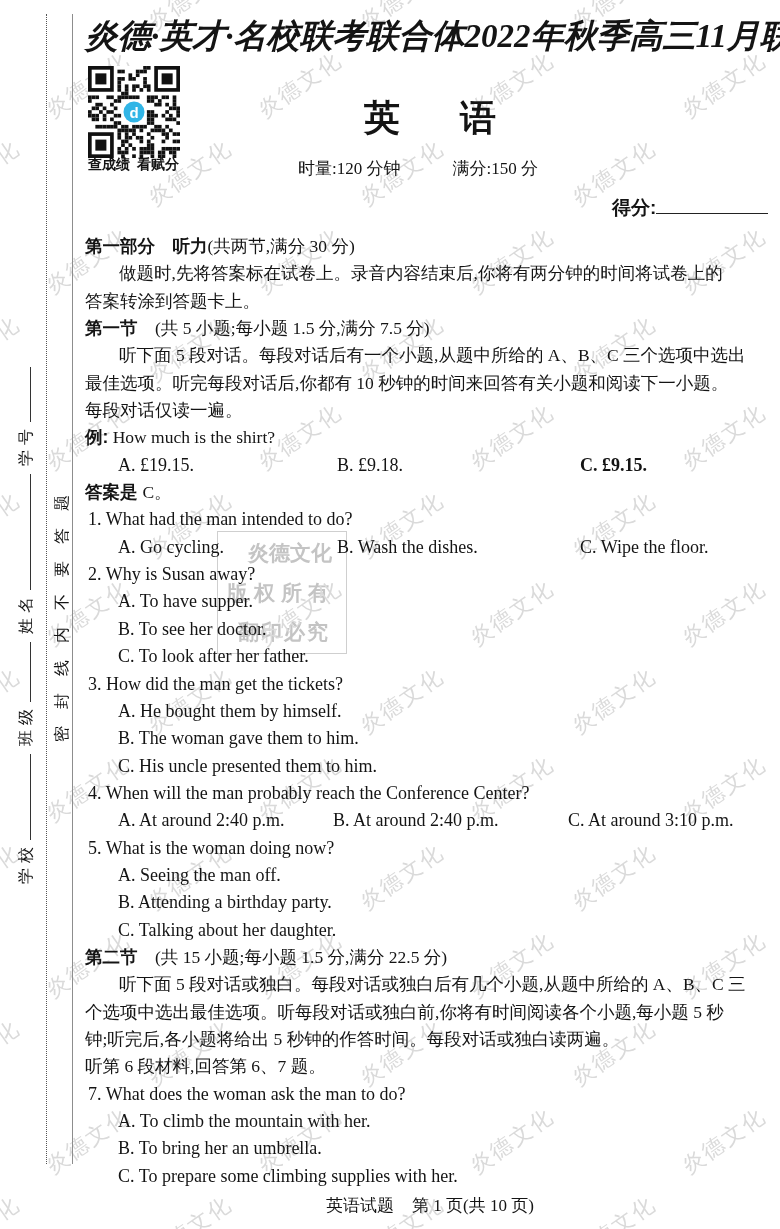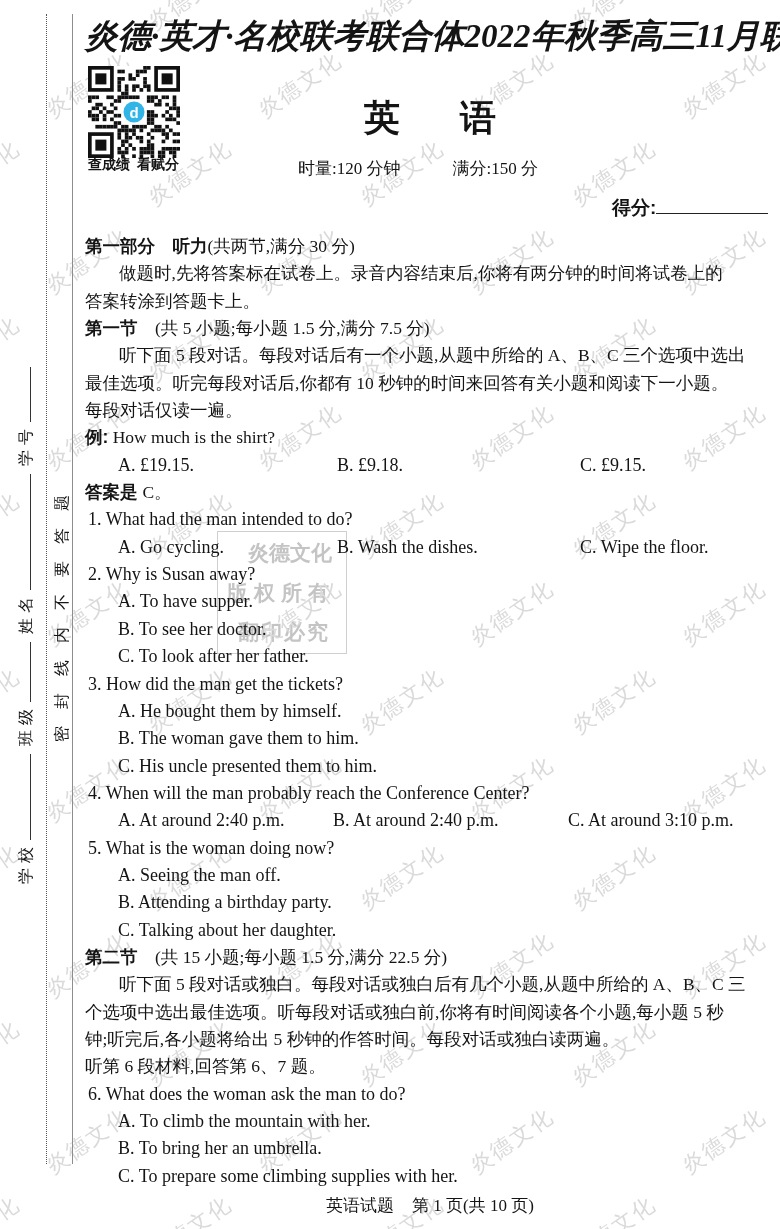--- a/index.html
+++ b/index.html
@@ -356,21 +356,21 @@
       <div class="line cn ind"><span>做题时,先将答案标在试卷上。录音内容结束后,你将有两分钟的时间将试卷上的</span></div>
       <div class="line cn"><span>答案转涂到答题卡上。</span></div>
       <div class="line cn"><span class="b">第一节</span><span>　(共 5 小题;每小题 1.5 分,满分 7.5 分)</span></div>
       <div class="line cn ind"><span>听下面 5 段对话。每段对话后有一个小题,从题中所给的 A、B、C 三个选项中选出</span></div>
       <div class="line cn"><span>最佳选项。听完每段对话后,你都有 10 秒钟的时间来回答有关小题和阅读下一小题。</span></div>
       <div class="line cn"><span>每段对话仅读一遍。</span></div>
       <div class="line cn"><span class="b">例:</span><span>  How much is the shirt?</span></div>
       <div class="line">
         <span class="optcol" style="left: 33px;">A. £19.15.</span>
         <span class="optcol" style="left: 252px;">B. £9.18.</span>
-        <span class="optcol" style="left: 495px;">C. £9.15.</span>
+        <span class="optcol" style="left: 495px; font-weight: bold;">C. £9.15.</span>
       </div>
       <div class="line cn"><span class="b">答案是 </span><span>C。</span></div>
       <div class="line q">1. What had the man intended to do?</div>
       <div class="line">
         <span class="optcol" style="left: 33px;">A. Go cycling.</span>
         <span class="optcol" style="left: 252px;">B. Wash the dishes.</span>
         <span class="optcol" style="left: 495px;">C. Wipe the floor.</span>
       </div>
       <div class="line q">2. Why is Susan away?</div>
       <div class="line opt1">A. To have supper.</div>
@@ -388,21 +388,21 @@
       </div>
       <div class="line q">5. What is the woman doing now?</div>
       <div class="line opt1">A. Seeing the man off.</div>
       <div class="line opt1">B. Attending a birthday party.</div>
       <div class="line opt1">C. Talking about her daughter.</div>
       <div class="line cn"><span class="b">第二节</span><span>　(共 15 小题;每小题 1.5 分,满分 22.5 分)</span></div>
       <div class="line cn ind"><span>听下面 5 段对话或独白。每段对话或独白后有几个小题,从题中所给的 A、B、C 三</span></div>
       <div class="line cn"><span>个选项中选出最佳选项。听每段对话或独白前,你将有时间阅读各个小题,每小题 5 秒</span></div>
       <div class="line cn"><span>钟;听完后,各小题将给出 5 秒钟的作答时间。每段对话或独白读两遍。</span></div>
       <div class="line cn"><span>听第 6 段材料,回答第 6、7 题。</span></div>
-      <div class="line q">6. What does the woman ask the man to do?</div>
+      <div class="line q">7. What does the woman ask the man to do?</div>
       <div class="line opt1">A. To climb the mountain with her.</div>
       <div class="line opt1">B. To bring her an umbrella.</div>
       <div class="line opt1">C. To prepare some climbing supplies with her.</div>
     </div>
 
   <div id="footer">
     <span class="fdoc">英语试题</span><span>第 1 页(共 10 页)</span>
   </div>
 </div>
 

